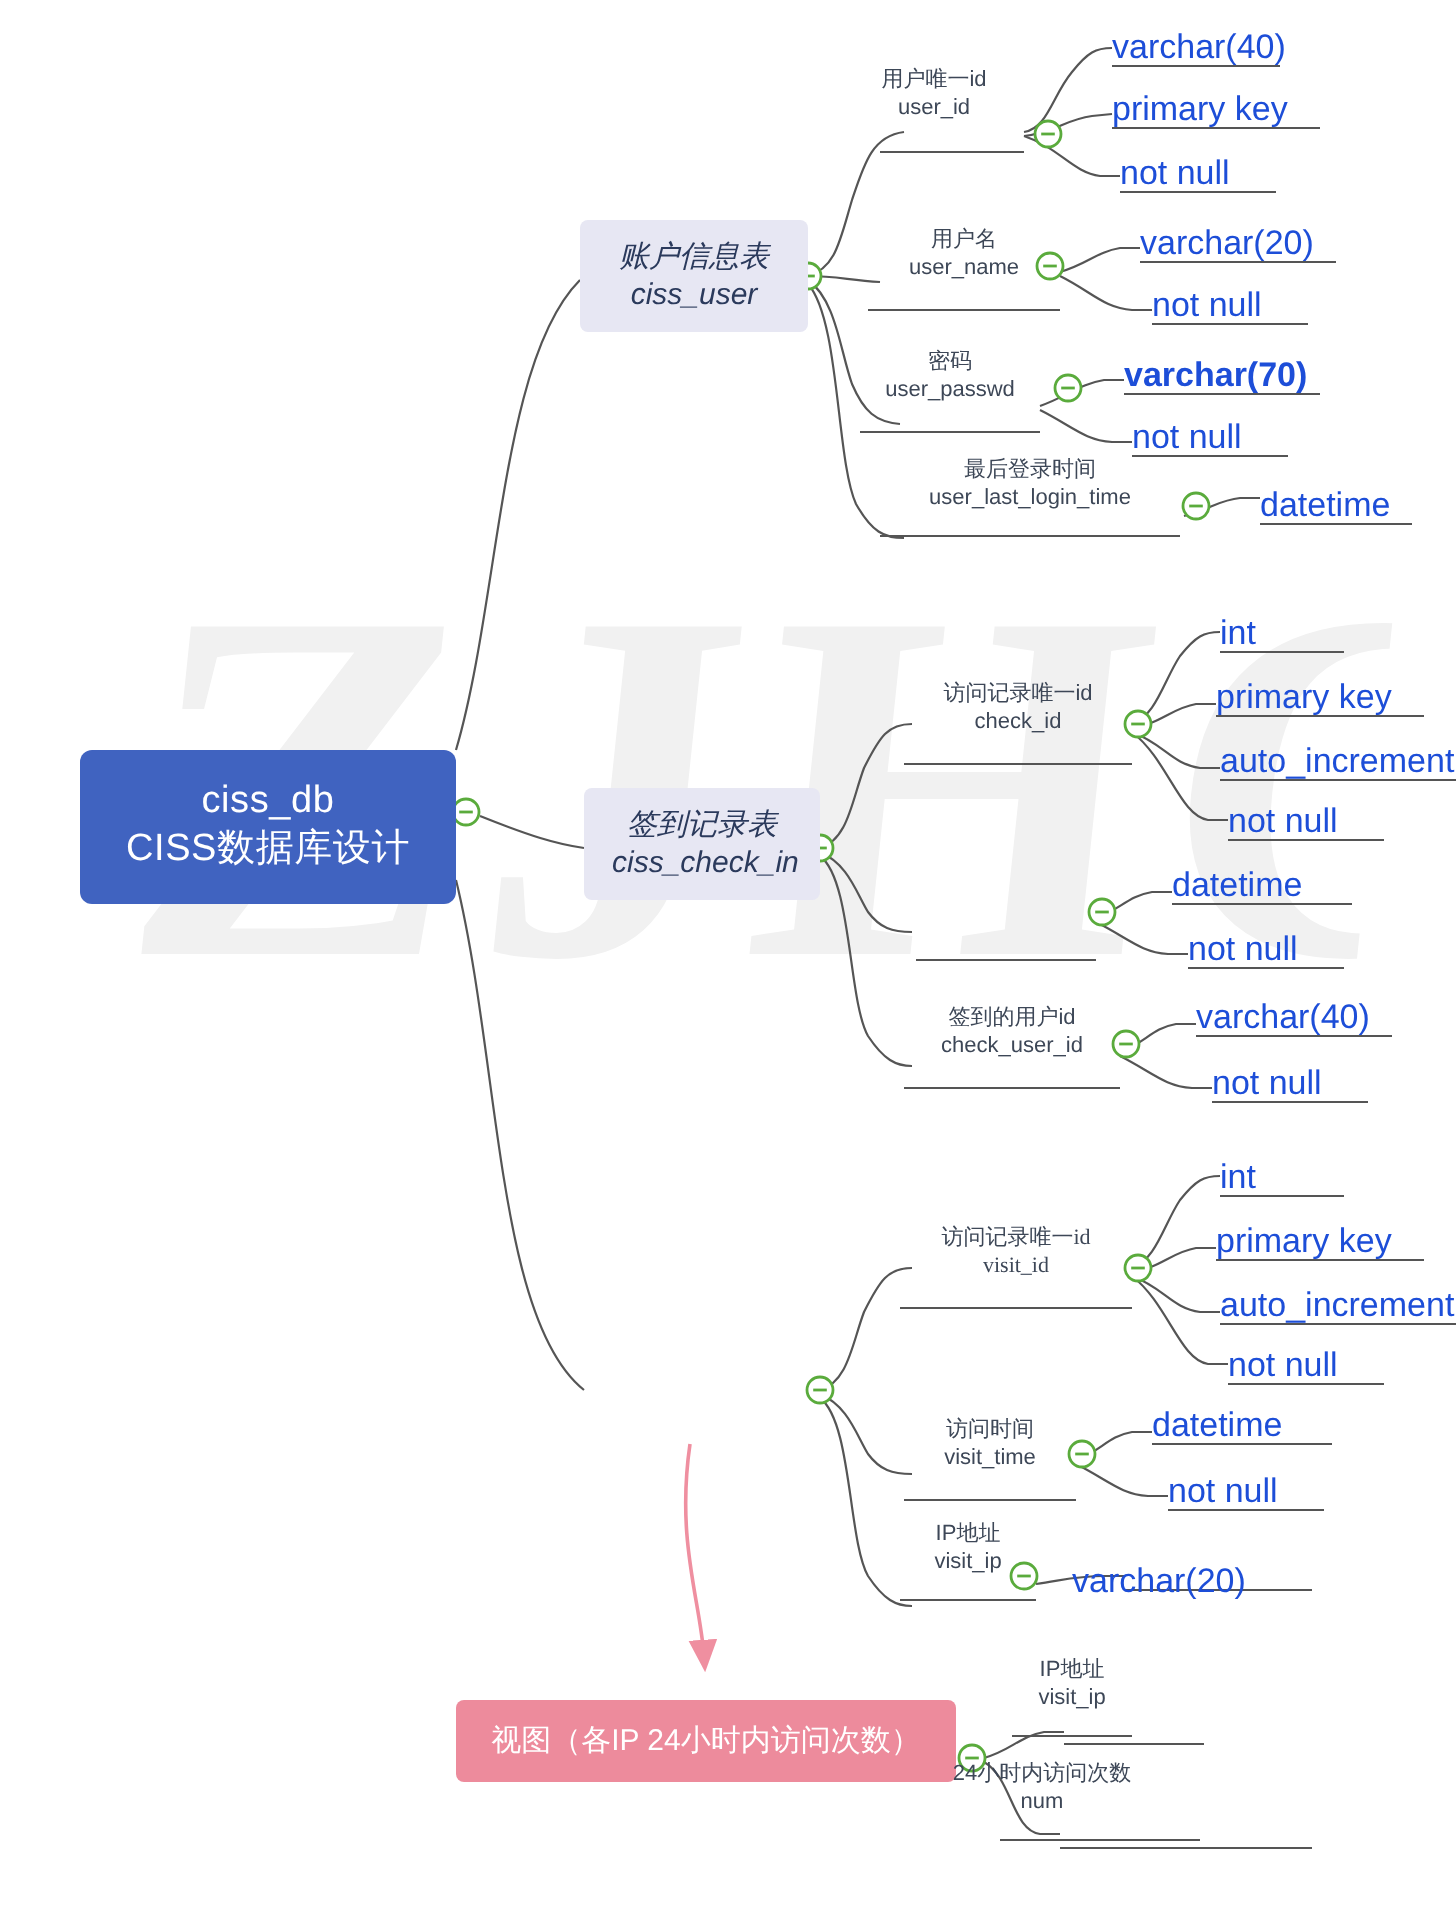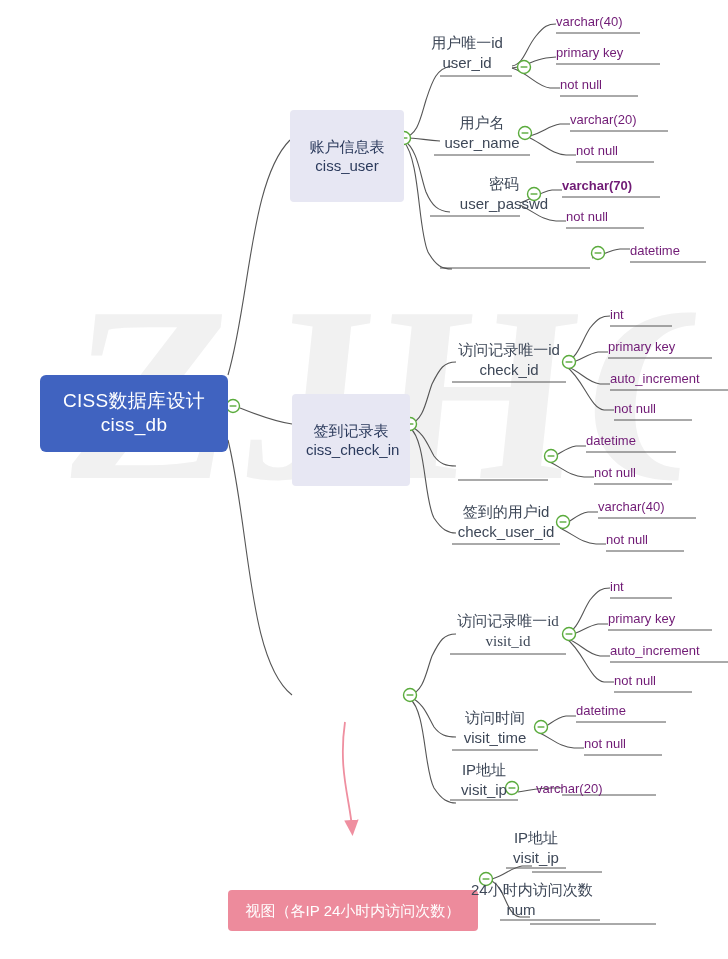--- a/index.html
+++ b/index.html
@@ -5,27 +5,27 @@
   html,body{margin:0;padding:0;background:#ffffff;}
   body{width:728px;height:959px;overflow:hidden;
        font-family:"Liberation Sans","DejaVu Sans",sans-serif;}
   #stage{position:relative;width:728px;height:959px;background:#fff;}
   svg.layer{position:absolute;left:0;top:0;width:728px;height:959px;}
   .node{position:absolute;box-sizing:border-box;text-align:center;
         line-height:1.28;white-space:nowrap;}
   .root-node{background:#4063c0;color:#ffffff;border-radius:6px;
              font-size:19px;padding:14px 18px;letter-spacing:.3px;}
   .table-node{background:#e7e7f3;color:#2b3a5c;border-radius:4px;
-              font-size:15px;padding:27px 14px;}
+              font-size:15px;padding:9px 14px;font-style:italic;}
   .view-node{background:#ed8b9c;color:#ffffff;border-radius:4px;
              font-size:15px;padding:11px 14px;}
-  .leaf{position:absolute;color:#3d4757;font-size:15px;
+  .leaf{position:absolute;color:#3d4757;font-size:11px;
         white-space:nowrap;line-height:1.3;}
   .leaf.two{text-align:center;}
-  .attr{position:absolute;color:#701a75;font-size:13px;white-space:nowrap;text-align:right;}
+  .attr{position:absolute;color:#1d4ed8;font-size:17px;white-space:nowrap;text-align:right;}
   .wm{position:absolute;left:60px;top:250px;width:620px;height:430px;
       font-family:"Liberation Serif","DejaVu Serif",serif;
       font-size:250px;font-weight:bold;color:#f1f1f1;
       letter-spacing:10px;pointer-events:none;user-select:none;
       transform:skewX(-6deg);white-space:nowrap;overflow:hidden;}
 </style>
 </head>
 <body>
 
 <div id="stage">
@@ -204,22 +204,22 @@
           <line x1="-3.4" y1="0" x2="3.4" y2="0" stroke="#5aab3c" stroke-width="1.4"></line>
         </g>
       <g transform="translate(486,879)">
           <circle r="6.5" fill="#fff" stroke="#5aab3c" stroke-width="1.4"></circle>
           <line x1="-3.4" y1="0" x2="3.4" y2="0" stroke="#5aab3c" stroke-width="1.4"></line>
         </g>
     </g>
   </svg>
 
   <div class="node root-node" style="left:40px;top:375px;width:188px;">
+    <div>ciss_db</div>
     <div>CISS数据库设计</div>
-    <div>ciss_db</div>
   </div>
 
   <div class="node table-node" style="left:290px;top:110px;width:114px;">
     <div>账户信息表</div>
     <div>ciss_user</div>
   </div>
 
   <div class="leaf two" style="left:422px;top:33px;width:90px;">
     <div>用户唯一id</div>
     <div>user_id</div>
@@ -228,27 +228,31 @@
   <div class="attr" style="left:556px;top:45px;">primary key</div>
   <div class="attr" style="left:560px;top:77px;">not null</div>
 
   <div class="leaf two" style="left:434px;top:113px;width:96px;">
     <div>用户名</div>
     <div>user_name</div>
   </div>
   <div class="attr" style="left:570px;top:112px;">varchar(20)</div>
   <div class="attr" style="left:576px;top:143px;">not null</div>
 
-  <div class="leaf two" style="left:430px;top:174px;width:90px;margin-left:29px;">
+  <div class="leaf two" style="left:430px;top:174px;width:90px;">
     <div>密码</div>
     <div>user_passwd</div>
   </div>
   <div class="attr" style="left:562px;top:178px;font-weight:bold;">varchar(70)</div>
   <div class="attr" style="left:566px;top:209px;">not null</div>
 
+  <div class="leaf two" style="left:440px;top:228px;width:150px;">
+    <div>最后登录时间</div>
+    <div>user_last_login_time</div>
+  </div>
   <div class="attr" style="left:630px;top:243px;">datetime</div>
 
   <div class="node table-node" style="left:292px;top:394px;width:118px;">
     <div>签到记录表</div>
     <div>ciss_check_in</div>
   </div>
 
   <div class="leaf two" style="left:452px;top:340px;width:114px;">
     <div>访问记录唯一id</div>
     <div>check_id</div>
@@ -284,21 +288,21 @@
   </div>
   <div class="attr" style="left:576px;top:703px;">datetime</div>
   <div class="attr" style="left:584px;top:736px;">not null</div>
 
   <div class="leaf two" style="left:450px;top:760px;width:68px;">
     <div>IP地址</div>
     <div>visit_ip</div>
   </div>
   <div class="attr" style="left:536px;top:781px;">varchar(20)</div>
 
-  <div class="node view-node" style="left:228px;top:850px;width:250px;margin-top:40px;">
+  <div class="node view-node" style="left:228px;top:850px;width:250px;">
     <div>视图（各IP 24小时内访问次数）</div>
   </div>
 
   <div class="leaf two" style="left:506px;top:828px;width:60px;">
     <div>IP地址</div>
     <div>visit_ip</div>
   </div>
   <div class="leaf two" style="left:471px;top:880px;width:100px;text-align:center;">
     <div>24小时内访问次数</div>
     <div>num</div>

